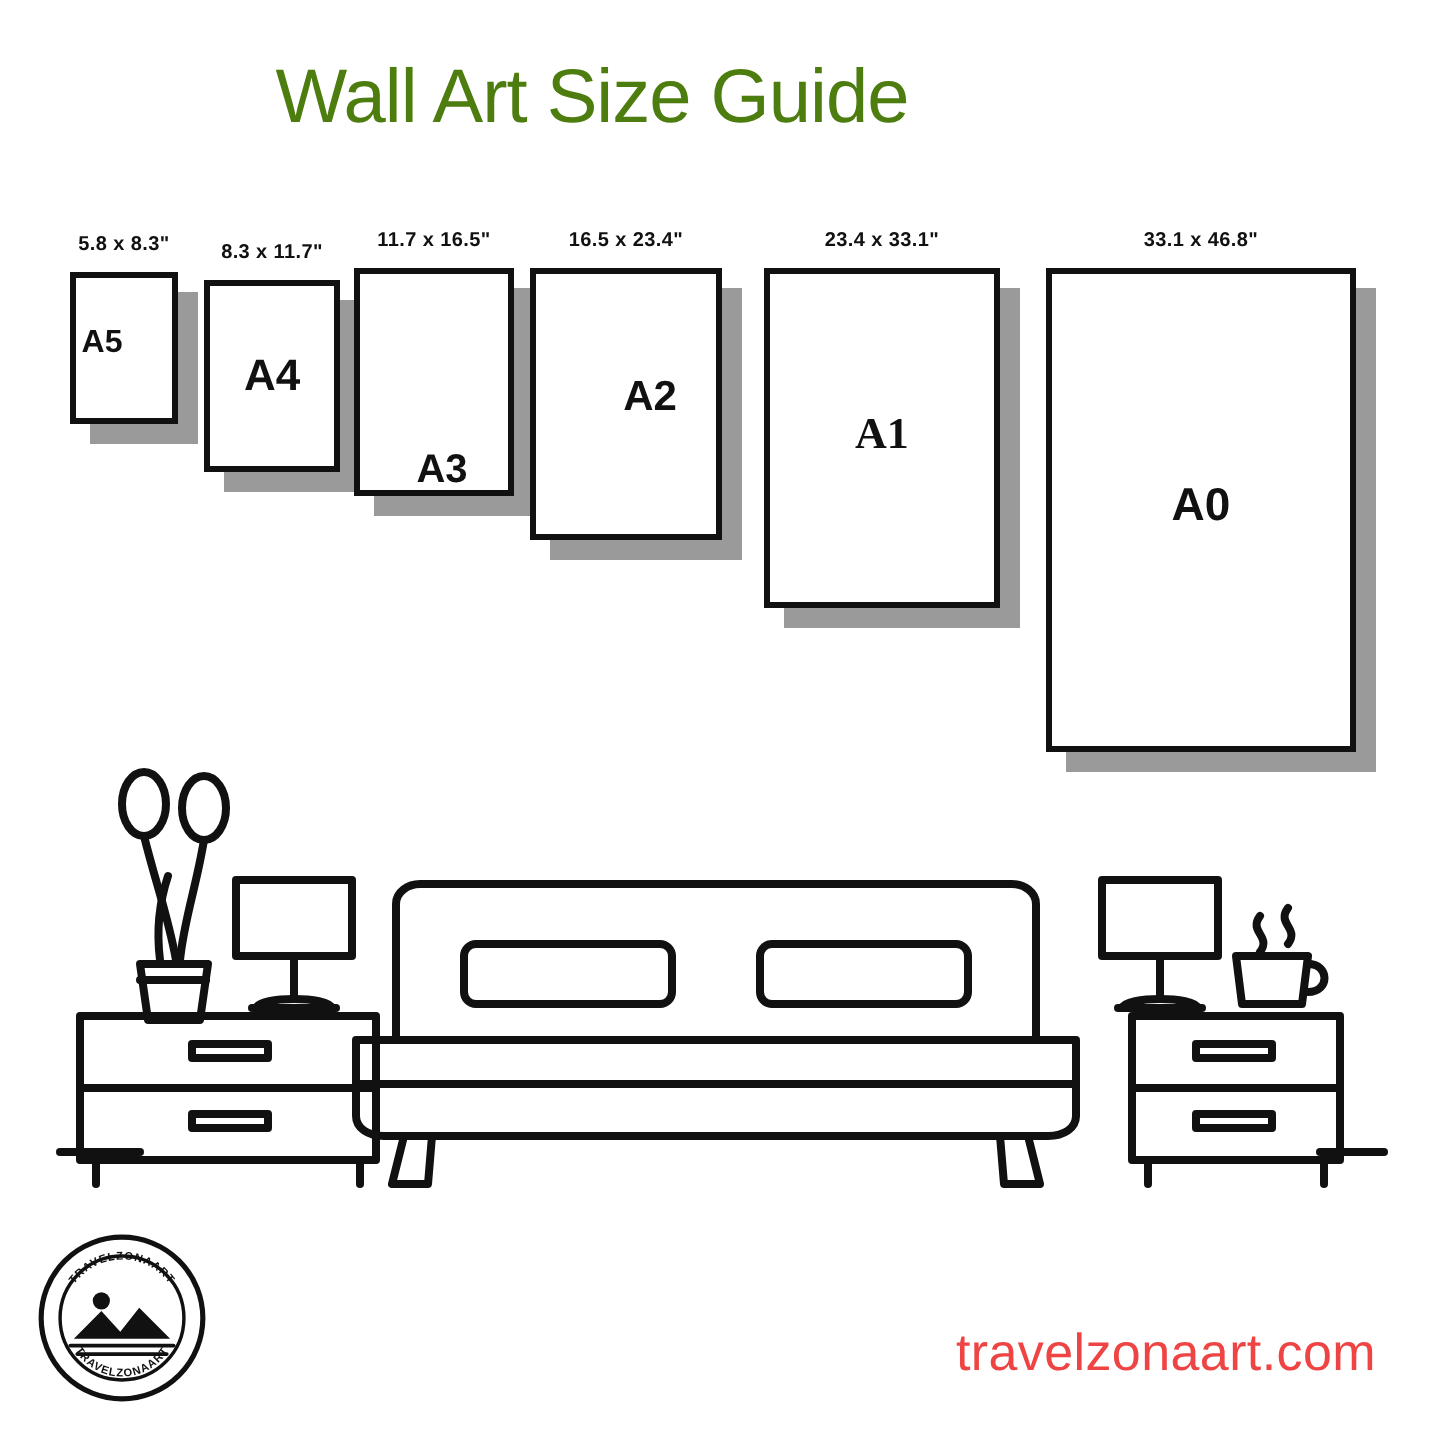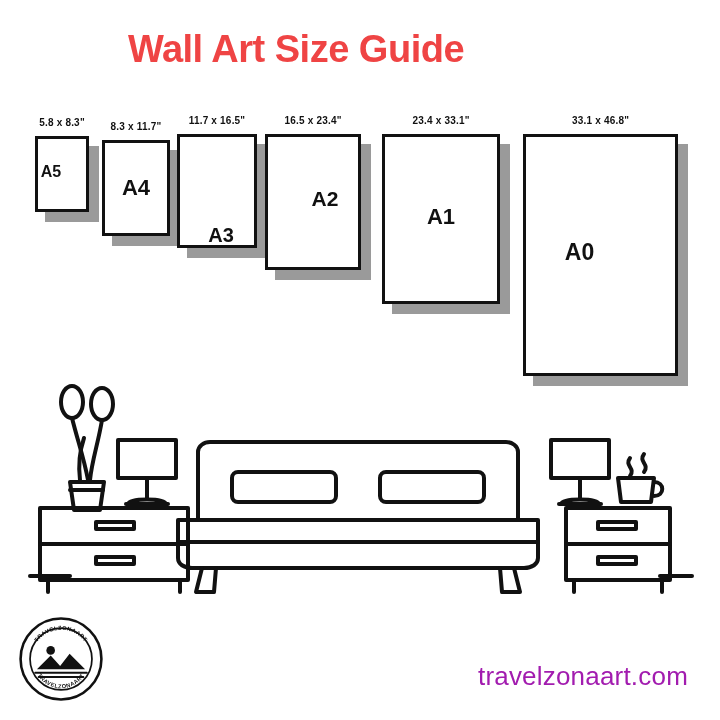--- a/index.html
+++ b/index.html
@@ -22,23 +22,23 @@
   }
 
   
   .title {
     position: absolute;
     top: 28px;
     left: 0;
     width: 592px;
     text-align: center;
     font-size: 38px;
-    font-weight: bold;
+    font-weight: normal;
     letter-spacing: -0.5px;
-    color: #ef4444;
+    color: #4d7c0f;
   }
 
   
   .frame-group {
     position: absolute;
   }
   .frame-dim {
     position: absolute;
     font-size: 10px;
     font-weight: bold;
@@ -73,21 +73,21 @@
     width: 720px;
     height: 220px;
   }
 
   
   .footer-url {
     position: absolute;
     right: 32px;
     bottom: 28px;
     font-size: 26px;
-    color: #a21caf;
+    color: #ef4444;
     letter-spacing: 0.2px;
   }
   .logo {
     position: absolute;
     left: 18px;
     bottom: 18px;
     width: 86px;
     height: 86px;
   }
   .logo-text-top, .logo-text-bottom {
@@ -125,27 +125,27 @@
       <div class="frame-group" style="left: 0px; top: 0px;">
         <div class="frame-dim" style="left: 313px; top: 115px; transform: translateX(-50%);">16.5 x 23.4"</div>
         <div class="frame-shadow" style="left: 275px; top: 144px; width: 96px; height: 136px;"></div>
         <div class="frame-box" style="left: 265px; top: 134px; width: 96px; height: 136px;"></div>
         <div class="frame-label" style="left: 265px; width: 120px; top: 187.3px; font-size: 21px;">A2</div>
       </div>
       <div class="frame-group" style="left: 0px; top: 0px;">
         <div class="frame-dim" style="left: 441px; top: 115px; transform: translateX(-50%);">23.4 x 33.1"</div>
         <div class="frame-shadow" style="left: 392px; top: 144px; width: 118px; height: 170px;"></div>
         <div class="frame-box" style="left: 382px; top: 134px; width: 118px; height: 170px;"></div>
-        <div class="frame-label" style="left: 382px; width: 118px; top: 203.6px; font-size: 22px;">A1</div>
+        <div class="frame-label" style="left: 382px; width: 118px; top: 203.6px; font-size: 22px; font-family: Liberation Serif, serif;">A1</div>
       </div>
       <div class="frame-group" style="left: 0px; top: 0px;">
         <div class="frame-dim" style="left: 600.5px; top: 115px; transform: translateX(-50%);">33.1 x 46.8"</div>
         <div class="frame-shadow" style="left: 533px; top: 144px; width: 155px; height: 242px;"></div>
         <div class="frame-box" style="left: 523px; top: 134px; width: 155px; height: 242px;"></div>
-        <div class="frame-label" style="left: 502px; width: 155px; top: 238.9px; font-size: 23px;">A0</div>
+        <div class="frame-label" style="left: 523px; width: 155px; top: 238.9px; font-size: 23px;">A0</div>
       </div>
     </div>
 
   <svg class="scene" viewBox="0 0 720 220">
     <g fill="none" stroke="#111111" stroke-width="4" stroke-linejoin="round" stroke-linecap="round">
 
       <line x1="30" y1="196" x2="70" y2="196"></line>
 
       <line x1="660" y1="196" x2="692" y2="196"></line>
 

